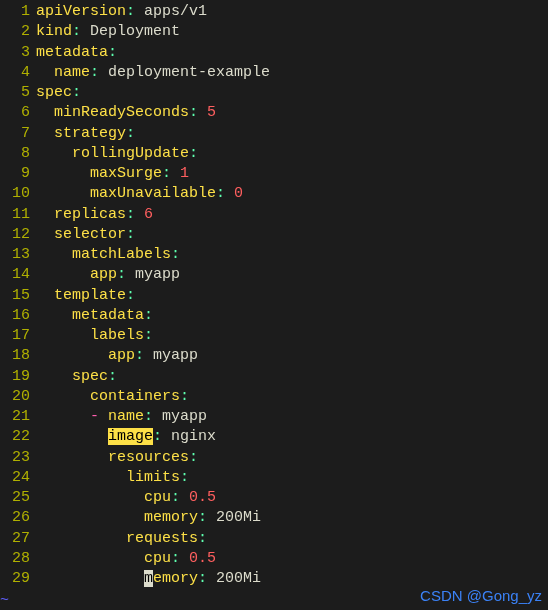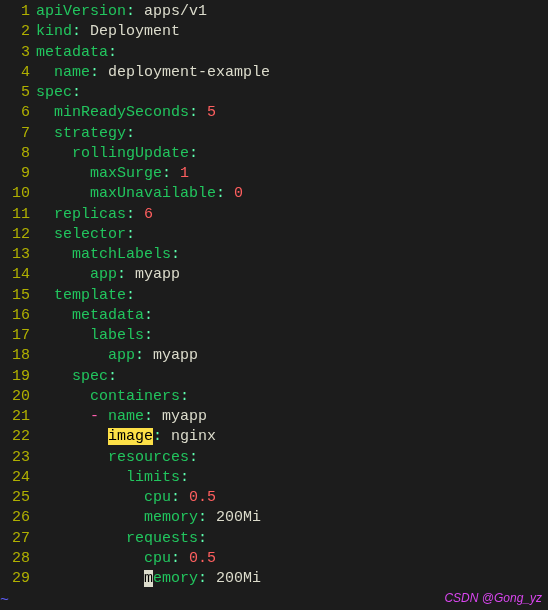--- a/index.html
+++ b/index.html
@@ -20,36 +20,35 @@
   }
   .line { display: block; }
   .gutter {
     display: inline-block;
     width: 30px;
     text-align: right;
     color: #b0b000;
     margin-right: 6px;
     user-select: none;
   }
-  .kw   { color: #22c55e; }        
+  .kw   { color: #fde047; }        
   .col  { color: #5fffaf; }        
   .dash { color: #ff5faf; }        
   .str  { color: #dcdccc; }        
   .num  { color: #ff5f5f; }        
   .hl   { background: #fde047; color: #000; } 
   .cur  { background: #dcdccc; color: #000; } 
   .tilde{ color: #5f5fff; }
   .watermark {
     position: absolute;
     right: 6px;
     bottom: 4px;
-    font-size: 12px;
-    color: #d946ef;
+    font-size: 15px;
+    color: #3b82f6;
     font-family: sans-serif;
-    font-style: italic;
   }
 </style>
 </head>
 <body>
 
 <div class="editor" id="editor"><span class="line"><span class="gutter">1</span><span class="kw">apiVersion</span><span class="col">: </span><span class="str">apps/v1</span></span><span class="line"><span class="gutter">2</span><span class="kw">kind</span><span class="col">: </span><span class="str">Deployment</span></span><span class="line"><span class="gutter">3</span><span class="kw">metadata</span><span class="col">:</span></span><span class="line"><span class="gutter">4</span>  <span class="kw">name</span><span class="col">: </span><span class="str">deployment-example</span></span><span class="line"><span class="gutter">5</span><span class="kw">spec</span><span class="col">:</span></span><span class="line"><span class="gutter">6</span>  <span class="kw">minReadySeconds</span><span class="col">: </span><span class="num">5</span></span><span class="line"><span class="gutter">7</span>  <span class="kw">strategy</span><span class="col">:</span></span><span class="line"><span class="gutter">8</span>    <span class="kw">rollingUpdate</span><span class="col">:</span></span><span class="line"><span class="gutter">9</span>      <span class="kw">maxSurge</span><span class="col">: </span><span class="num">1</span></span><span class="line"><span class="gutter">10</span>      <span class="kw">maxUnavailable</span><span class="col">: </span><span class="num">0</span></span><span class="line"><span class="gutter">11</span>  <span class="kw">replicas</span><span class="col">: </span><span class="num">6</span></span><span class="line"><span class="gutter">12</span>  <span class="kw">selector</span><span class="col">:</span></span><span class="line"><span class="gutter">13</span>    <span class="kw">matchLabels</span><span class="col">:</span></span><span class="line"><span class="gutter">14</span>      <span class="kw">app</span><span class="col">: </span><span class="str">myapp</span></span><span class="line"><span class="gutter">15</span>  <span class="kw">template</span><span class="col">:</span></span><span class="line"><span class="gutter">16</span>    <span class="kw">metadata</span><span class="col">:</span></span><span class="line"><span class="gutter">17</span>      <span class="kw">labels</span><span class="col">:</span></span><span class="line"><span class="gutter">18</span>        <span class="kw">app</span><span class="col">: </span><span class="str">myapp</span></span><span class="line"><span class="gutter">19</span>    <span class="kw">spec</span><span class="col">:</span></span><span class="line"><span class="gutter">20</span>      <span class="kw">containers</span><span class="col">:</span></span><span class="line"><span class="gutter">21</span>      <span class="dash">- </span><span class="kw">name</span><span class="col">: </span><span class="str">myapp</span></span><span class="line"><span class="gutter">22</span>        <span class="hl">image</span><span class="col">: </span><span class="str">nginx</span></span><span class="line"><span class="gutter">23</span>        <span class="kw">resources</span><span class="col">:</span></span><span class="line"><span class="gutter">24</span>          <span class="kw">limits</span><span class="col">:</span></span><span class="line"><span class="gutter">25</span>            <span class="kw">cpu</span><span class="col">: </span><span class="num">0.5</span></span><span class="line"><span class="gutter">26</span>            <span class="kw">memory</span><span class="col">: </span><span class="str">200Mi</span></span><span class="line"><span class="gutter">27</span>          <span class="kw">requests</span><span class="col">:</span></span><span class="line"><span class="gutter">28</span>            <span class="kw">cpu</span><span class="col">: </span><span class="num">0.5</span></span><span class="line"><span class="gutter">29</span>            <span class="cur">m</span><span class="kw">emory</span><span class="col">: </span><span class="str">200Mi</span></span></div>
 <div class="tilde" id="tilde">~</div>
 <div class="watermark">CSDN @Gong_yz</div>
 
 </body></html>

